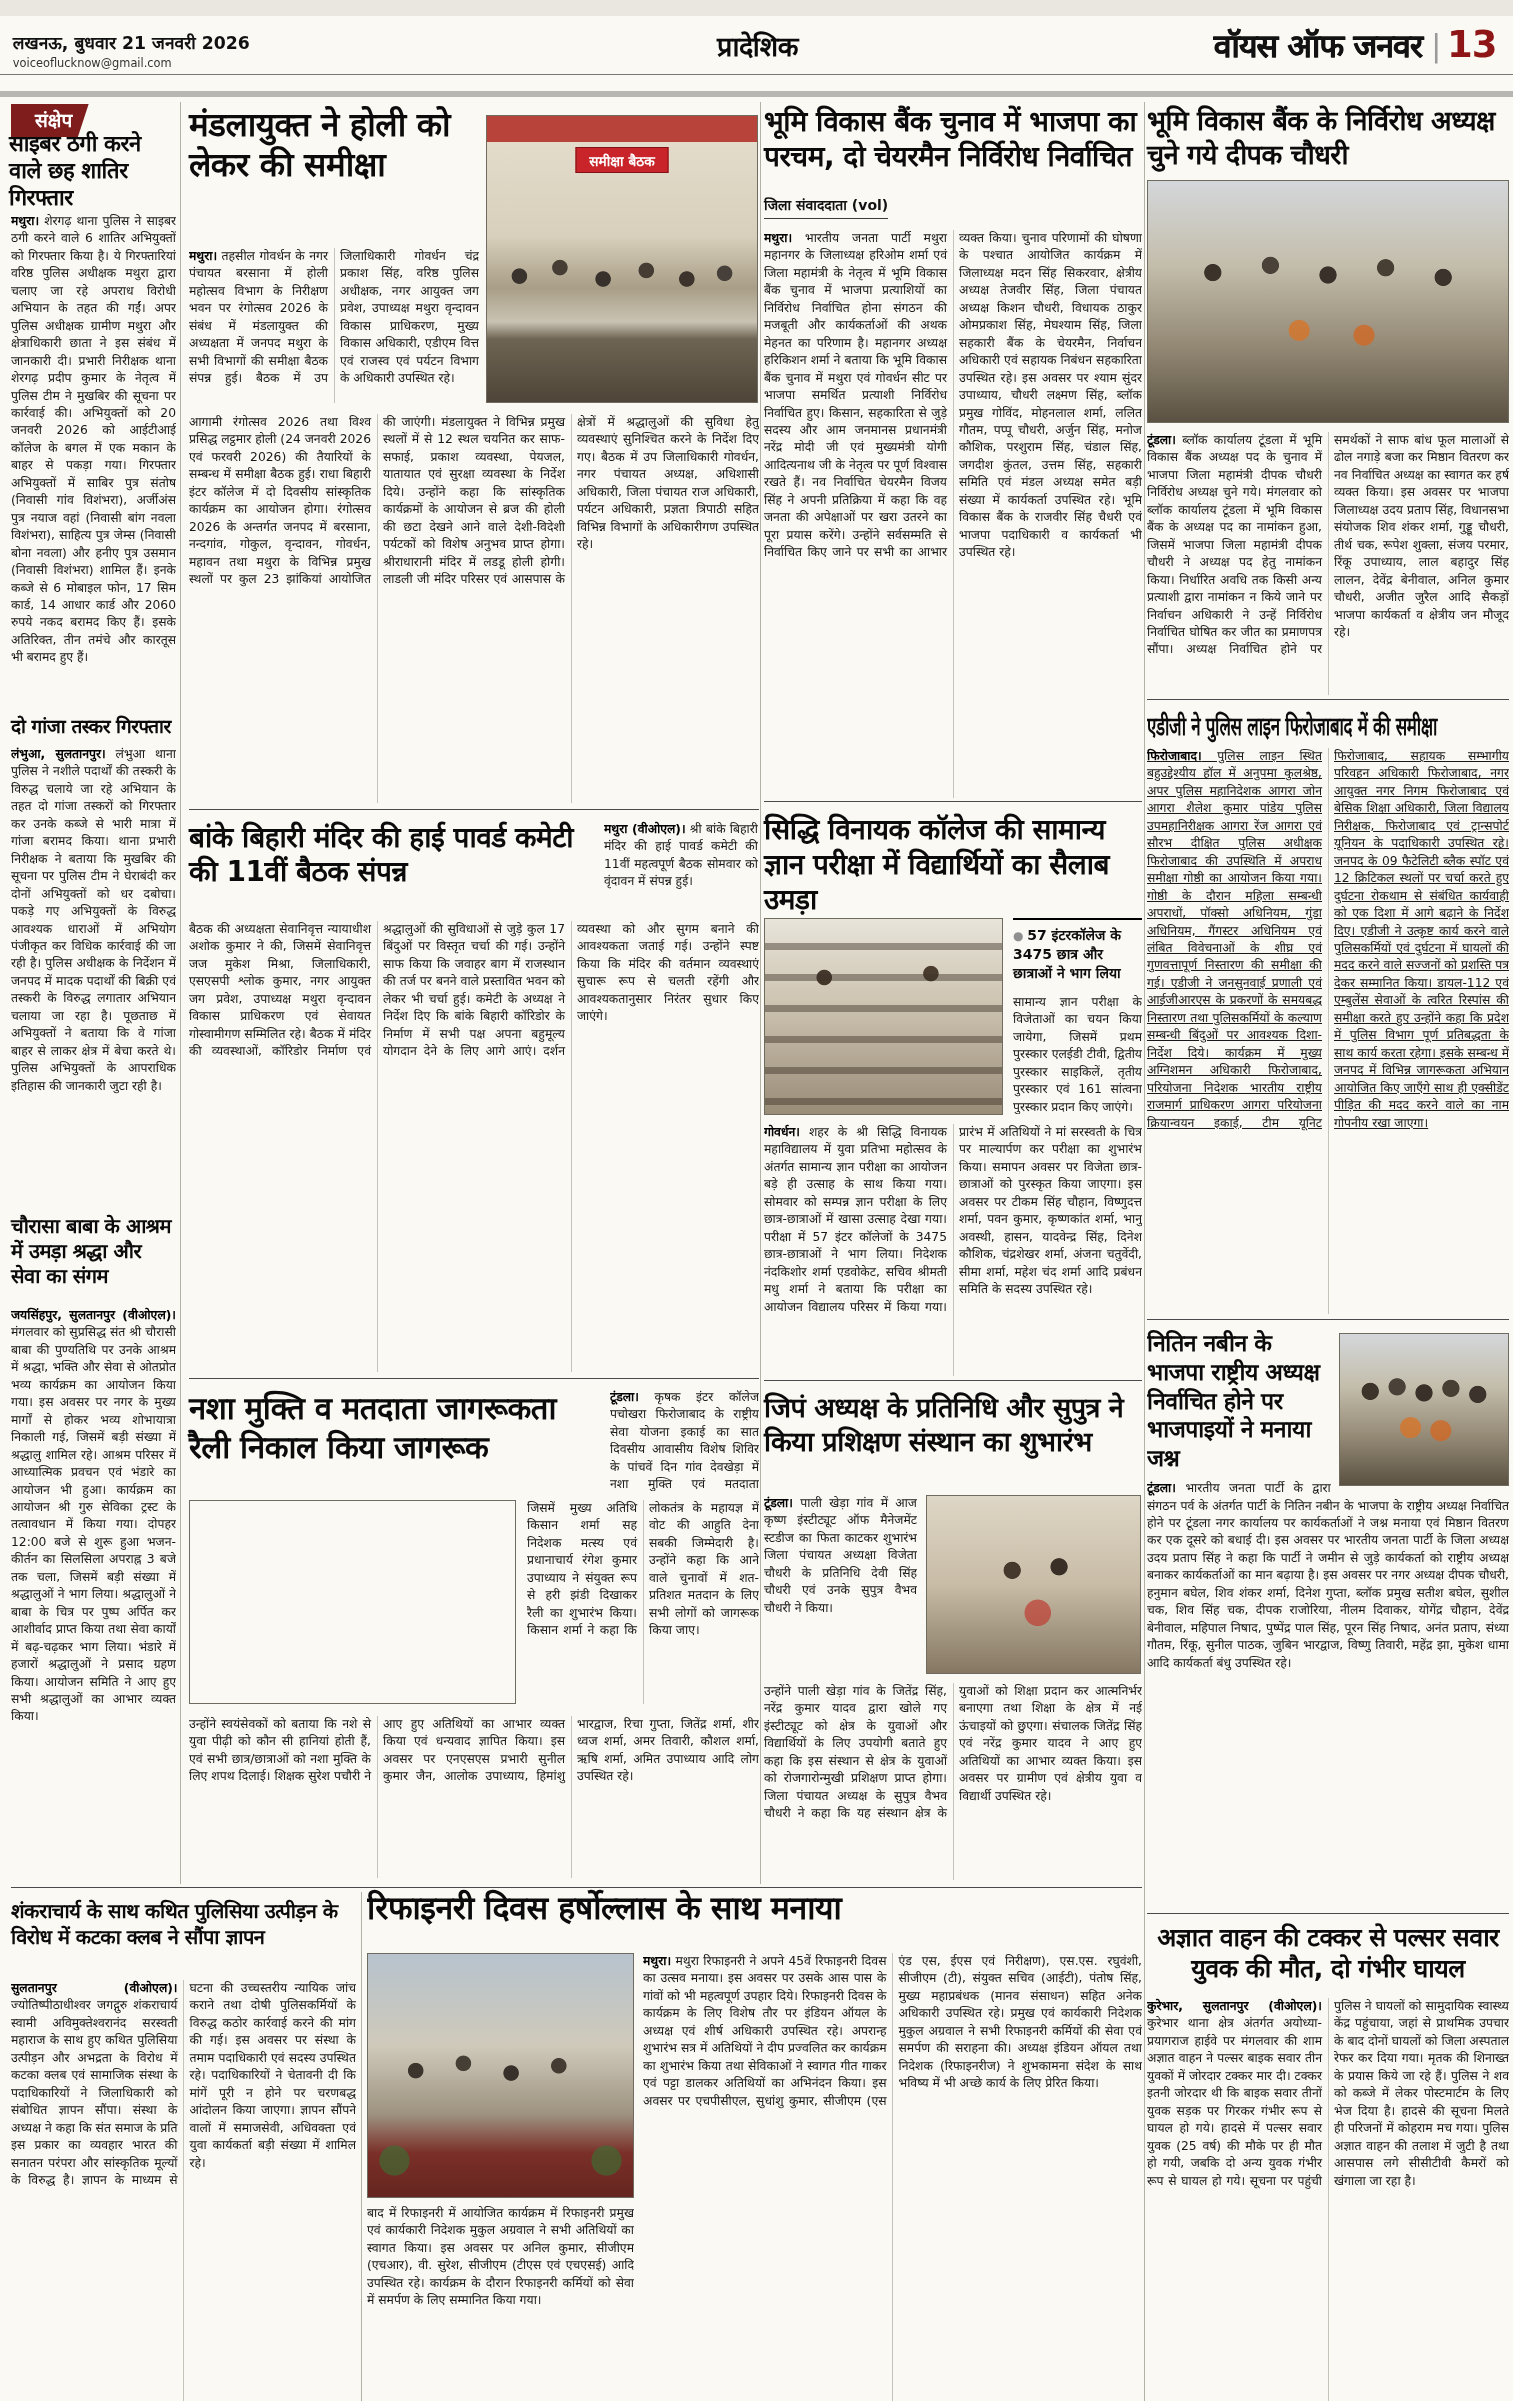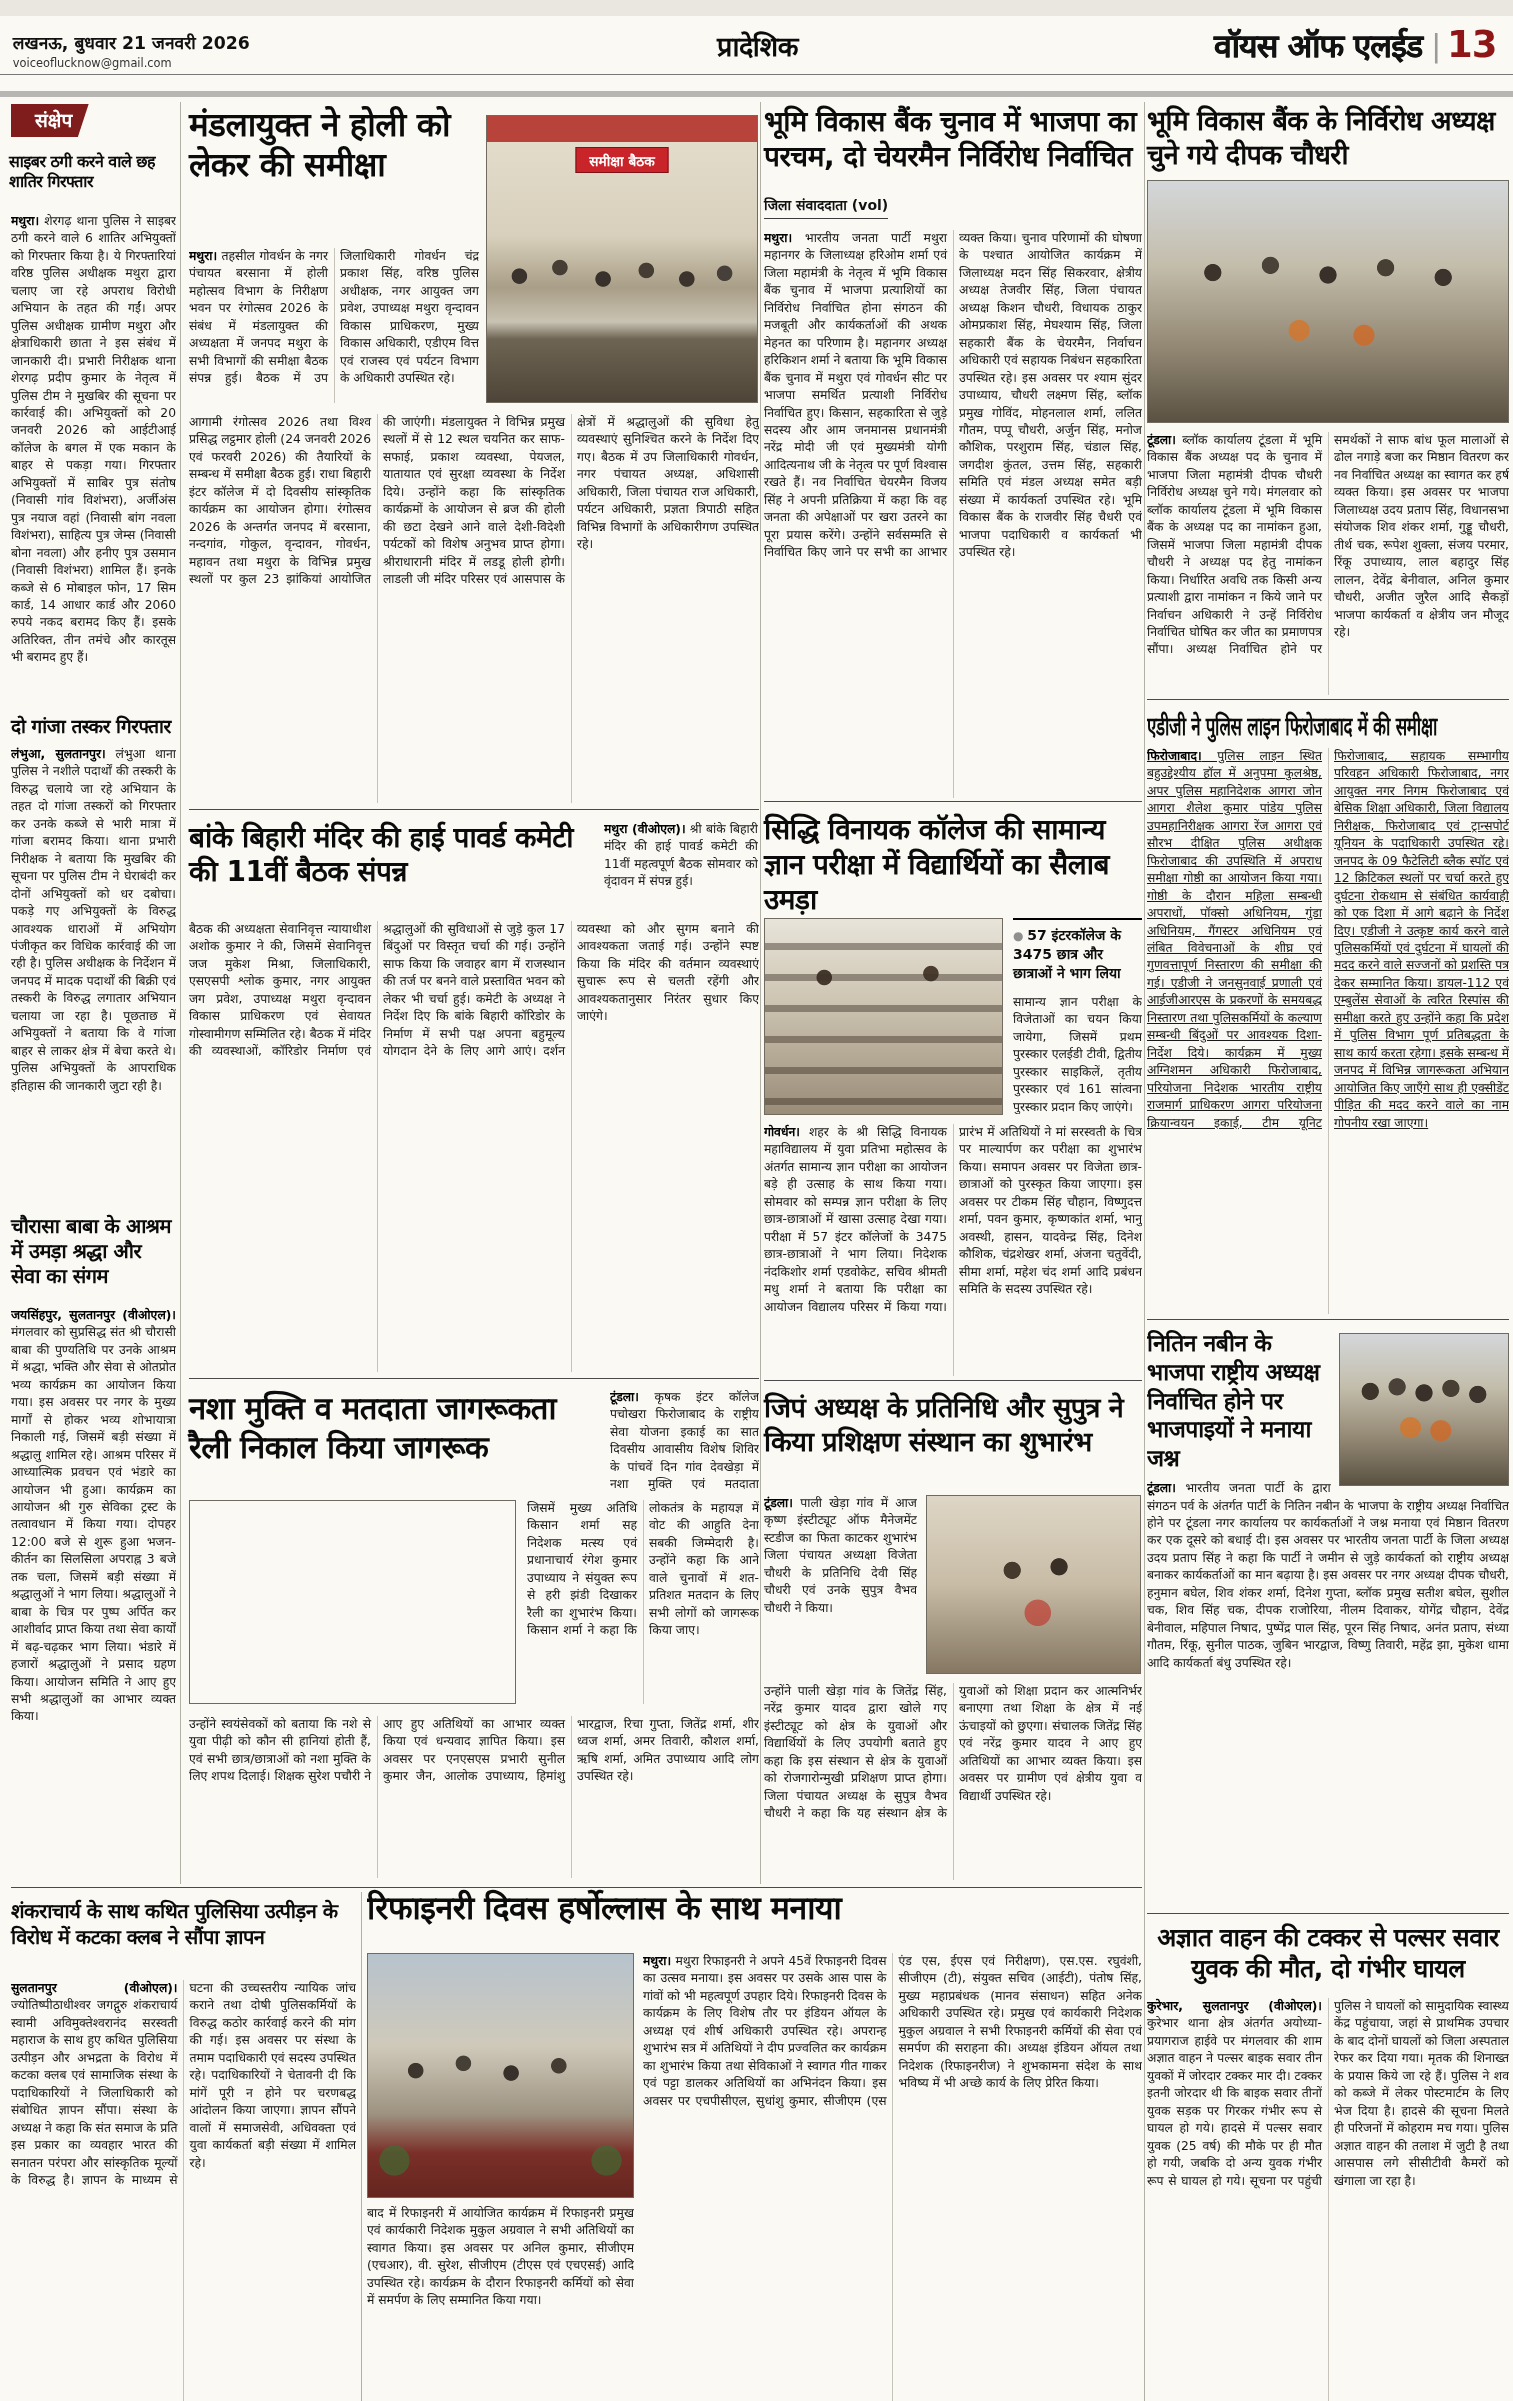--- a/index.html
+++ b/index.html
@@ -81,36 +81,36 @@
 <body>
 
 <div class="page">
 
   <div class="abs" style="left:12.8px;top:14.6px;">
     <div style="font-size:17.3px;font-weight:bold;">लखनऊ, बुधवार 21 जनवरी 2026</div>
     <div style="font-size:11.4px;color:#333;margin-top:2.7px;">voiceoflucknow@gmail.com</div>
   </div>
   <div class="abs hl" style="left:566px;top:11px;width:383px;text-align:center;font-size:27px;">प्रादेशिक</div>
   <div class="abs" style="right:16.4px;top:7.3px;display:flex;align-items:center;">
-    <span class="masthead">वॉयस ऑफ एलईड</span>
+    <span class="masthead">वॉयस ऑफ जनवर</span>
     <span class="sep">|</span>
     <span class="pageno">13</span>
   </div>
   <div class="hrule" style="left:0;top:58px;width:1513px;background:#777;"></div>
   <div class="graybar" style="left:0;top:75px;width:1513px;"></div>
 
   <div class="vrule" style="left:180px;top:86px;height:1782px;"></div>
   <div class="vrule" style="left:760px;top:86px;height:1782px;"></div>
   <div class="vrule" style="left:1144px;top:86px;height:2309px;"></div>
   <div class="vrule" style="left:361px;top:1876px;height:520px;"></div>
 
   <div class="abs" style="left:11px;top:88px;">
     <span class="brief-box">संक्षेप</span>
   </div>
-  <div class="abs hl" style="left:9px;top:136px;width:170px;font-size:16px;line-height:1.22;">साइबर ठगी करने वाले छह शातिर गिरफ्तार</div>
+  <div class="abs hl" style="left:9px;top:115px;width:170px;font-size:22px;line-height:1.22;">साइबर ठगी करने वाले छह शातिर गिरफ्तार</div>
   <div class="abs body-text crop" style="left:11px;top:197px;width:165px;height:498px;">
     <b>मथुरा।</b><span> शेरगढ़ थाना पुलिस ने साइबर ठगी करने वाले 6 शातिर अभियुक्तों को गिरफ्तार किया है। ये गिरफ्तारियां वरिष्ठ पुलिस अधीक्षक मथुरा द्वारा चलाए जा रहे अपराध विरोधी अभियान के तहत की गईं। अपर पुलिस अधीक्षक ग्रामीण मथुरा और क्षेत्राधिकारी छाता ने इस संबंध में जानकारी दी। प्रभारी निरीक्षक थाना शेरगढ़ प्रदीप कुमार के नेतृत्व में पुलिस टीम ने मुखबिर की सूचना पर कार्रवाई की। अभियुक्तों को 20 जनवरी 2026 को आईटीआई कॉलेज के बगल में एक मकान के बाहर से पकड़ा गया। गिरफ्तार अभियुक्तों में साबिर पुत्र संतोष (निवासी गांव विशंभरा), अर्जीअंस पुत्र नयाज वहां (निवासी बांग नवला विशंभरा), साहित्य पुत्र जेम्स (निवासी बोना नवला) और हनीए पुत्र उसमान (निवासी विशंभरा) शामिल हैं। इनके कब्जे से 6 मोबाइल फोन, 17 सिम कार्ड, 14 आधार कार्ड और 2060 रुपये नकद बरामद किए हैं। इसके अतिरिक्त, तीन तमंचे और कारतूस भी बरामद हुए हैं।</span>
   </div>
   <div class="abs hl" style="left:11px;top:699px;width:165px;font-size:19px;line-height:1.2;">दो गांजा तस्कर गिरफ्तार</div>
   <div class="abs body-text crop" style="left:11px;top:730px;width:165px;height:458px;">
     <b>लंभुआ, सुलतानपुर।</b><span> लंभुआ थाना पुलिस ने नशीले पदार्थों की तस्करी के विरुद्ध चलाये जा रहे अभियान के तहत दो गांजा तस्करों को गिरफ्तार कर उनके कब्जे से भारी मात्रा में गांजा बरामद किया। थाना प्रभारी निरीक्षक ने बताया कि मुखबिर की सूचना पर पुलिस टीम ने घेराबंदी कर दोनों अभियुक्तों को धर दबोचा। पकड़े गए अभियुक्तों के विरुद्ध आवश्यक धाराओं में अभियोग पंजीकृत कर विधिक कार्रवाई की जा रही है। पुलिस अधीक्षक के निर्देशन में जनपद में मादक पदार्थों की बिक्री एवं तस्करी के विरुद्ध लगातार अभियान चलाया जा रहा है। पूछताछ में अभियुक्तों ने बताया कि वे गांजा बाहर से लाकर क्षेत्र में बेचा करते थे। पुलिस अभियुक्तों के आपराधिक इतिहास की जानकारी जुटा रही है।</span>
   </div>
   <div class="abs hl" style="left:11px;top:1198px;width:165px;font-size:20px;line-height:1.25;">चौरासा बाबा के आश्रम में उमड़ा श्रद्धा और सेवा का संगम</div>
   <div class="abs body-text crop" style="left:11px;top:1291px;width:165px;height:575px;">
     <b>जयसिंहपुर, सुलतानपुर (वीओएल)।</b><span> मंगलवार को सुप्रसिद्ध संत श्री चौरासी बाबा की पुण्यतिथि पर उनके आश्रम में श्रद्धा, भक्ति और सेवा से ओतप्रोत भव्य कार्यक्रम का आयोजन किया गया। इस अवसर पर नगर के मुख्य मार्गों से होकर भव्य शोभायात्रा निकाली गई, जिसमें बड़ी संख्या में श्रद्धालु शामिल रहे। आश्रम परिसर में आध्यात्मिक प्रवचन एवं भंडारे का आयोजन भी हुआ। कार्यक्रम का आयोजन श्री गुरु सेविका ट्रस्ट के तत्वावधान में किया गया। दोपहर 12:00 बजे से शुरू हुआ भजन-कीर्तन का सिलसिला अपराह्न 3 बजे तक चला, जिसमें बड़ी संख्या में श्रद्धालुओं ने भाग लिया। श्रद्धालुओं ने बाबा के चित्र पर पुष्प अर्पित कर आशीर्वाद प्राप्त किया तथा सेवा कार्यों में बढ़-चढ़कर भाग लिया। भंडारे में हजारों श्रद्धालुओं ने प्रसाद ग्रहण किया। आयोजन समिति ने आए हुए सभी श्रद्धालुओं का आभार व्यक्त किया।</span>

